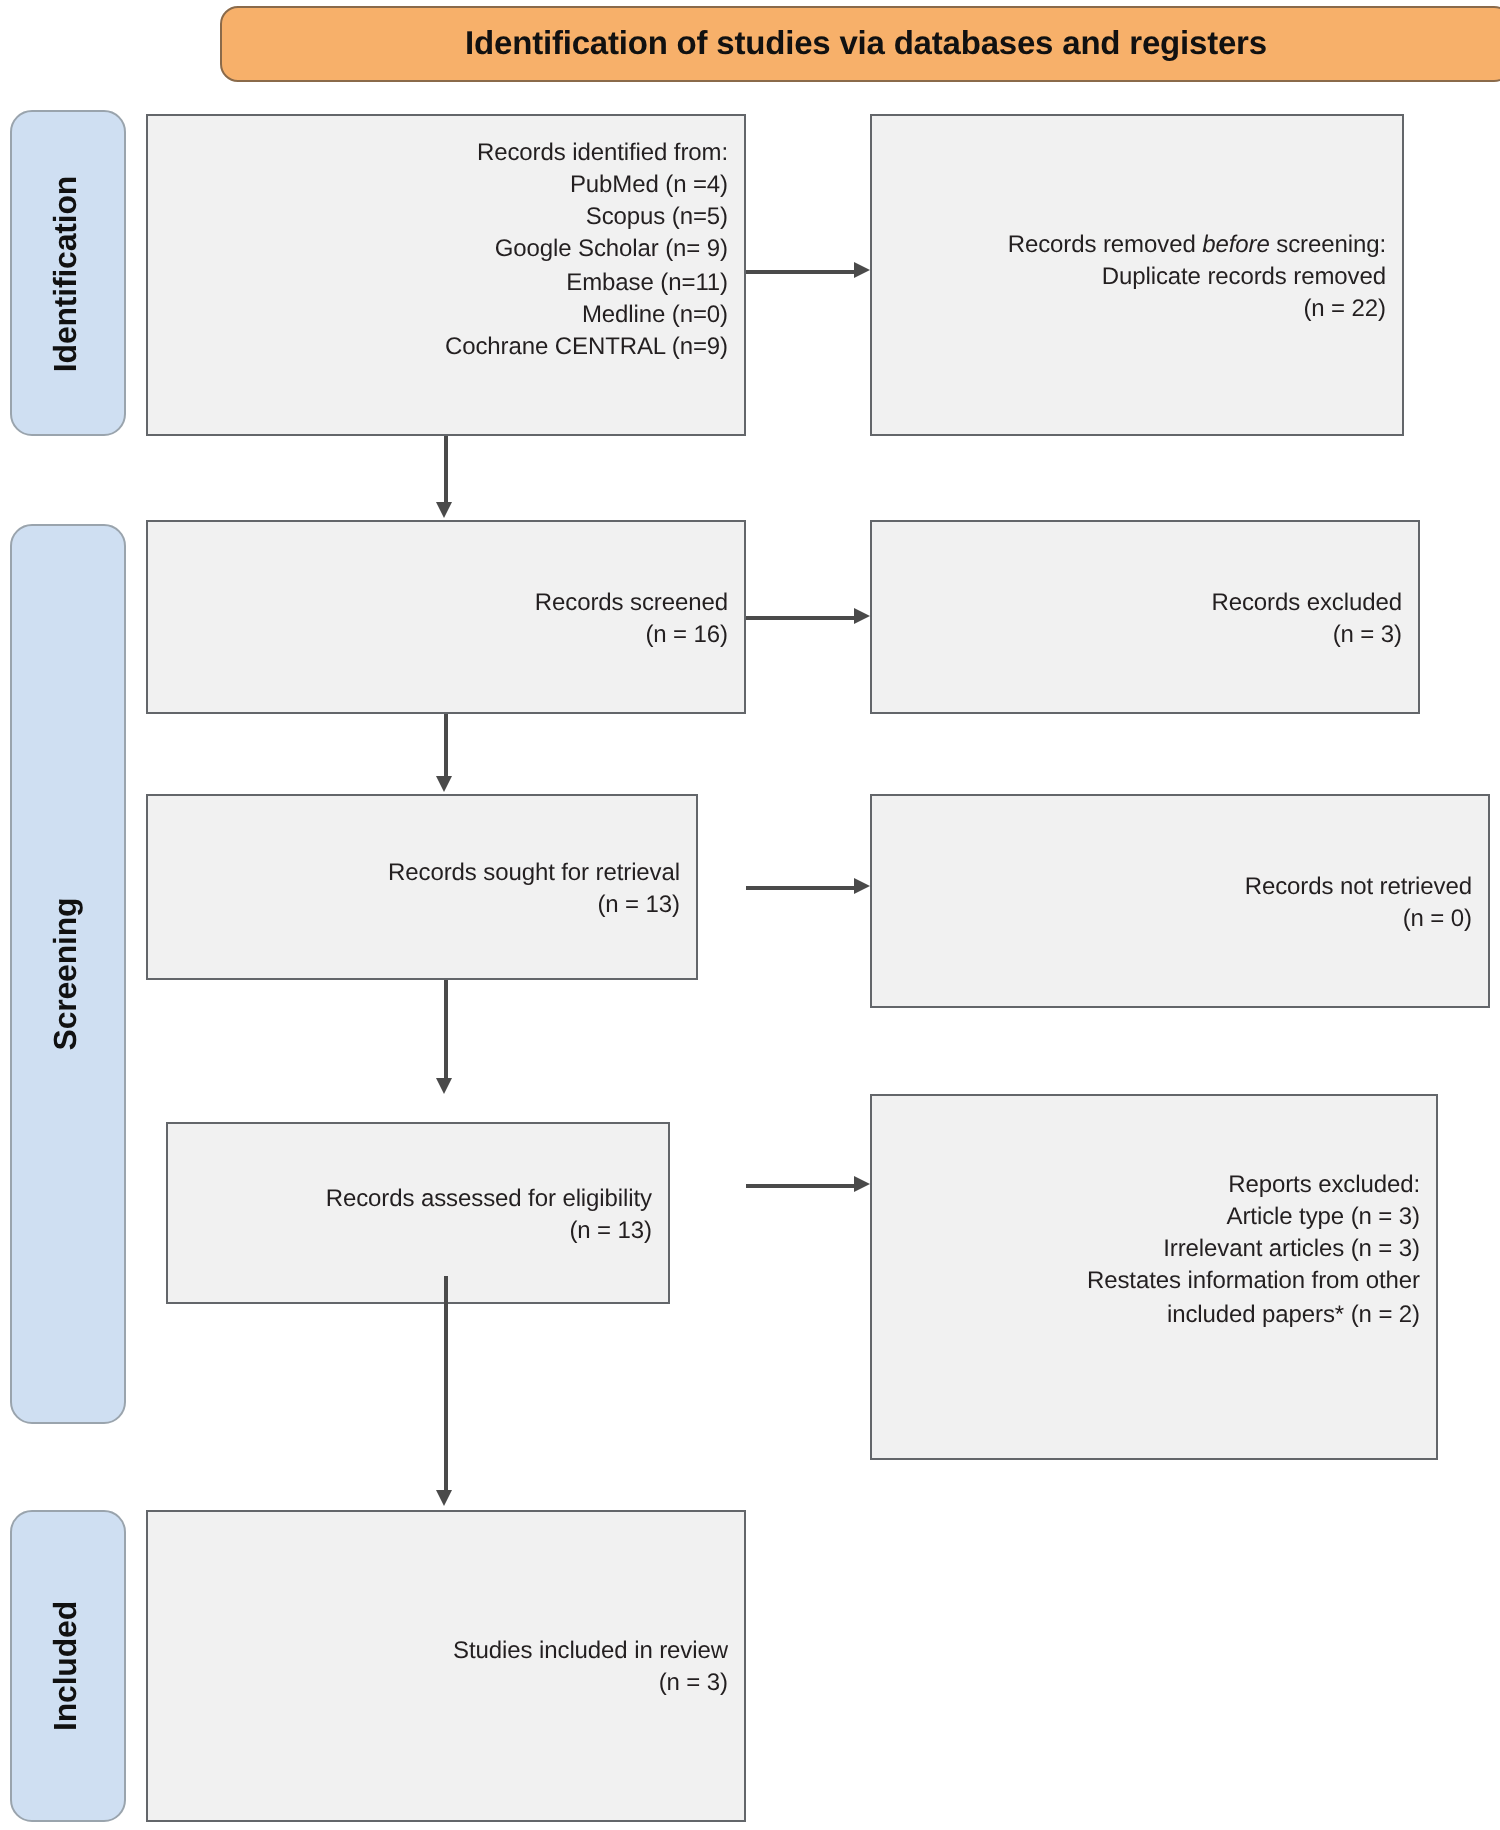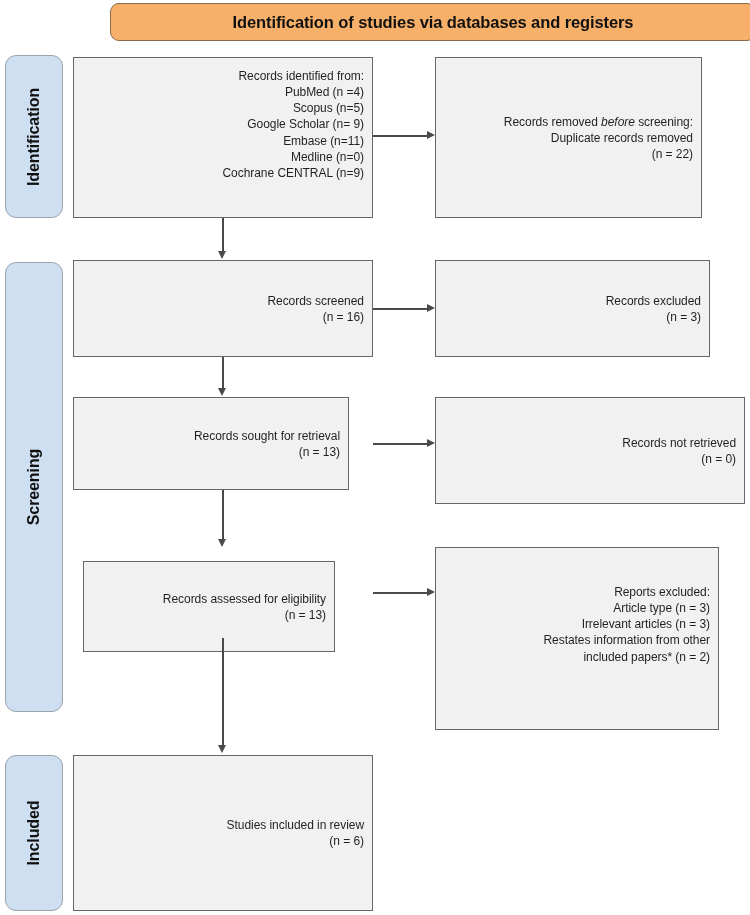--- a/index.html
+++ b/index.html
@@ -208,16 +208,16 @@
   </div>
 
   <div class="conn-h" style="left:373px; top:592px; width:54px;"></div>
   <div class="arrow-right" style="left:427px; top:588px;"></div>
 
   <div class="conn-v" style="left:222px; top:638px; height:110px;"></div>
   <div class="arrow-down" style="left:218px; top:745px;"></div>
 
   <div class="box" style="left:73px; top:755px; width:300px; height:156px;">
     <span class="btext">Studies included in review
-(n = 6)</span>
+(n = 3)</span>
   </div>
 
 </div>
 
 </body></html>

